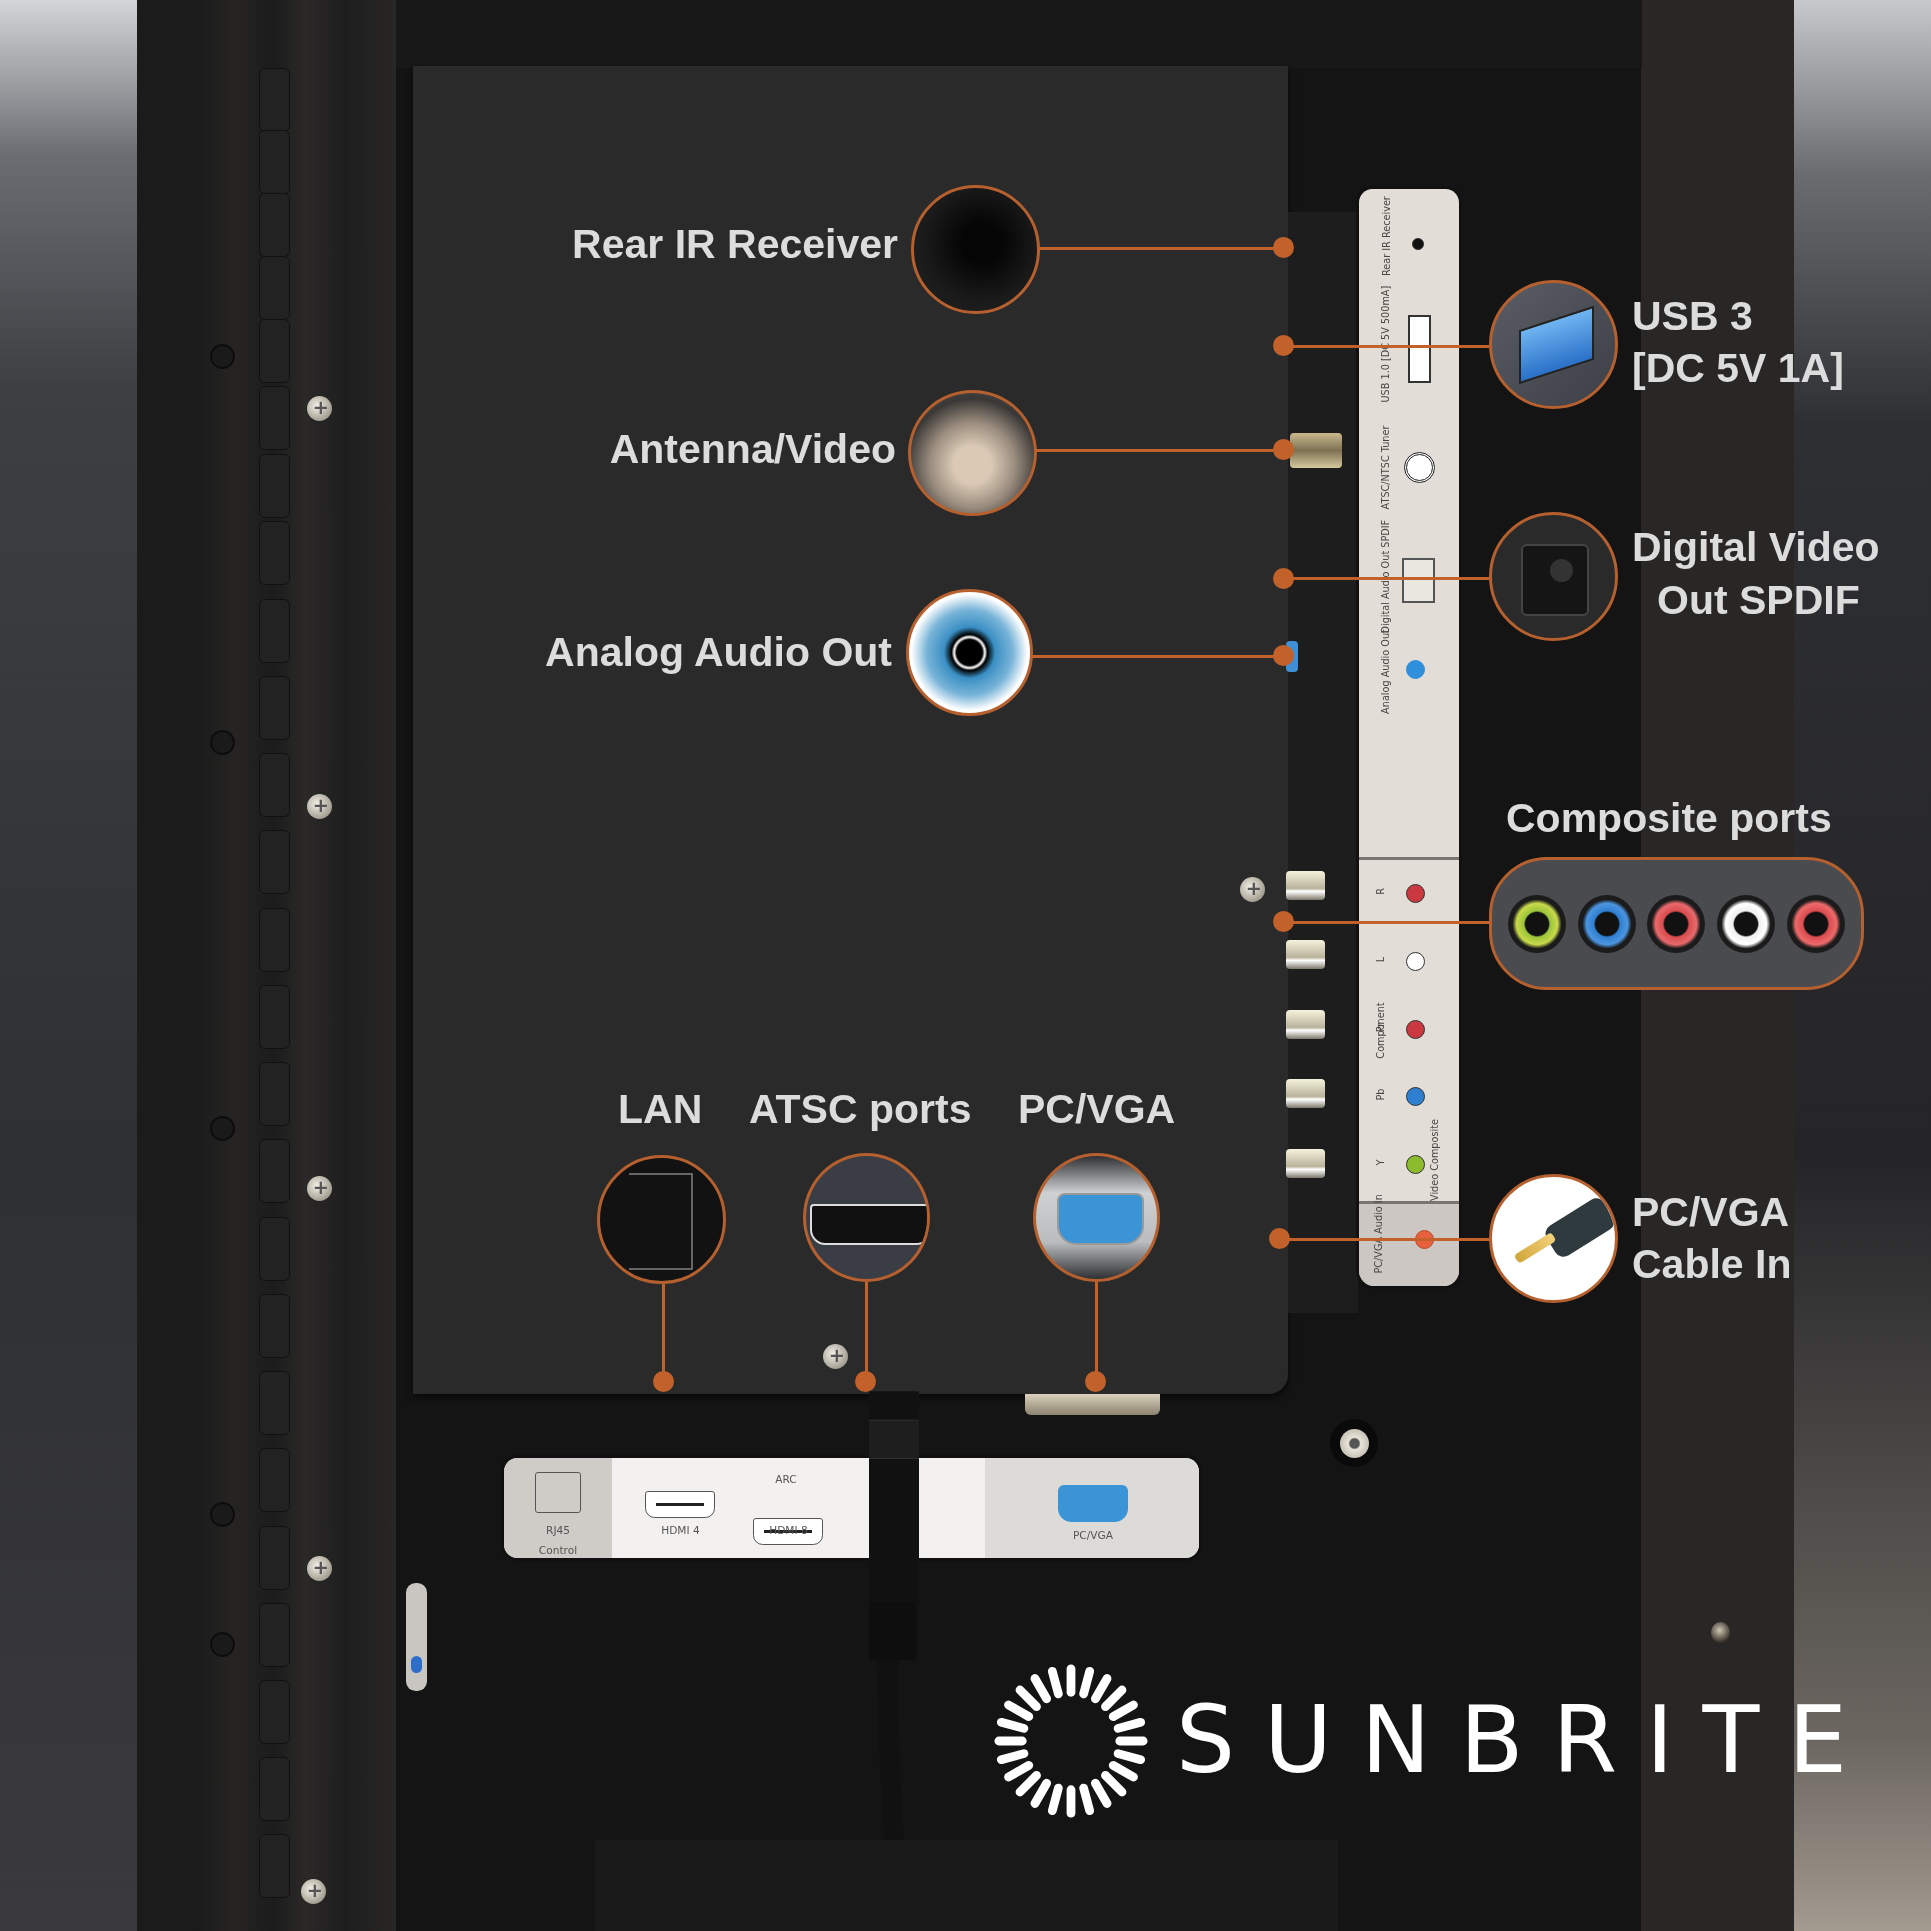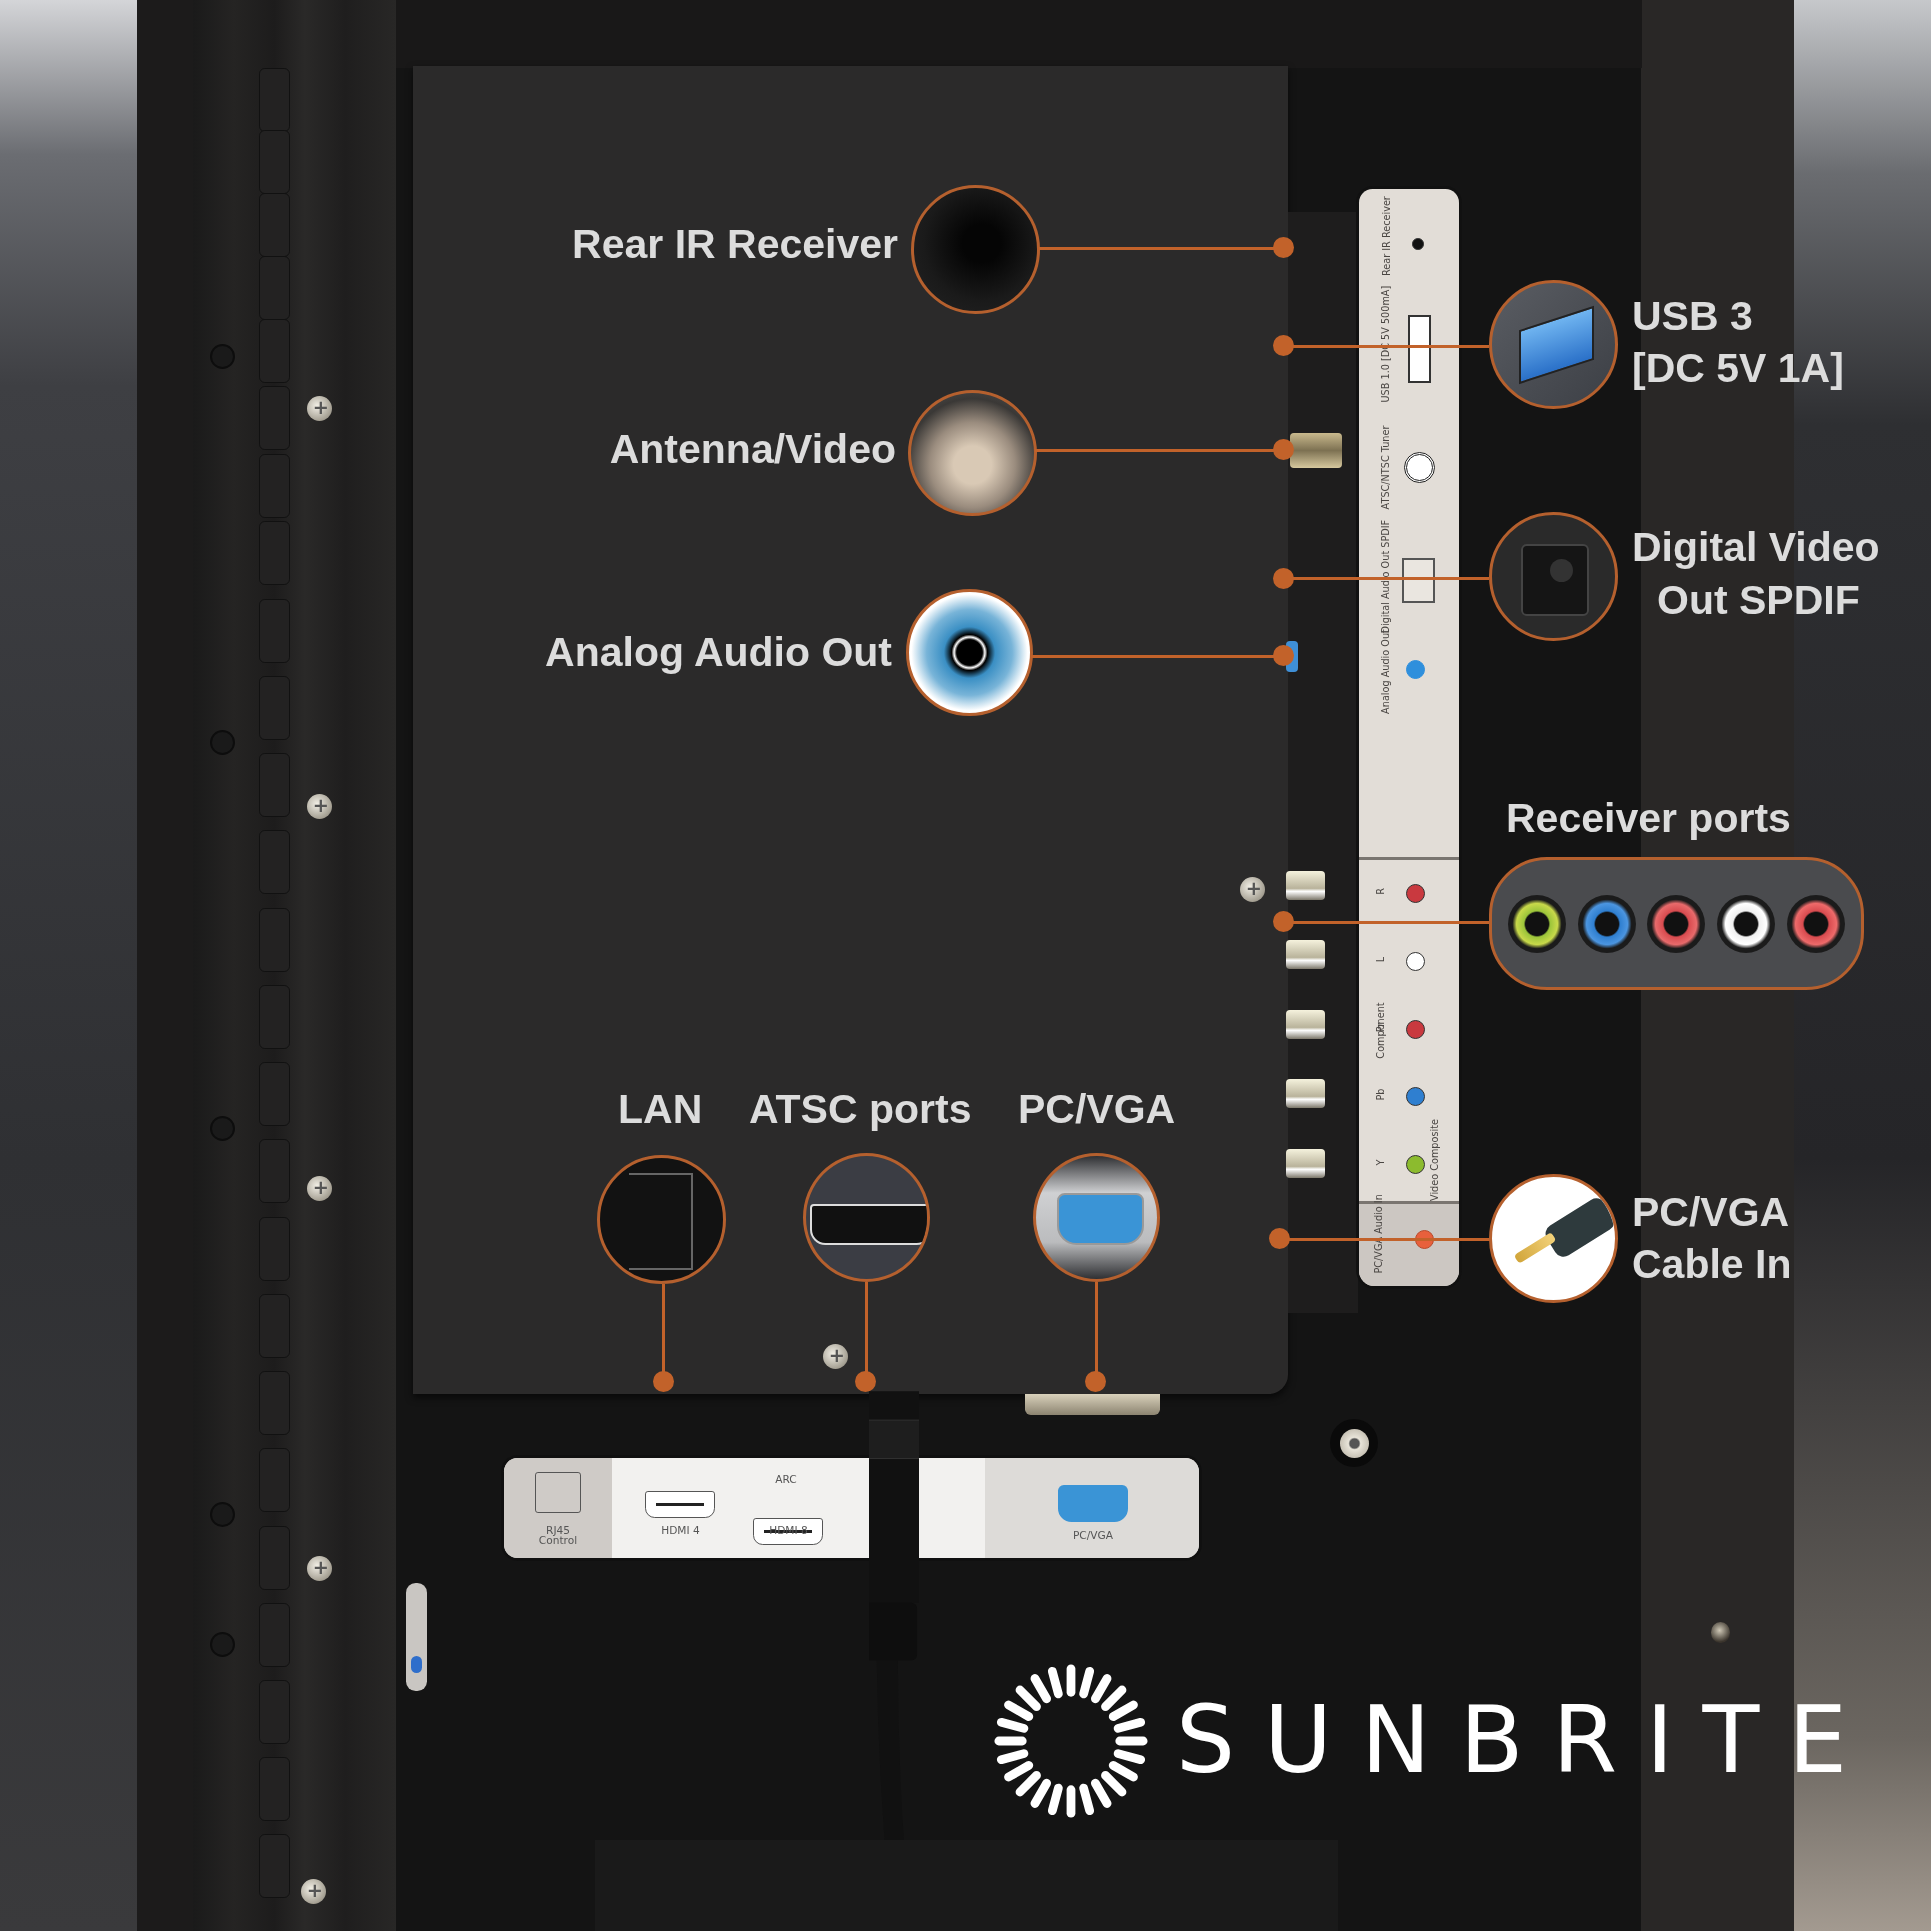--- a/index.html
+++ b/index.html
@@ -167,21 +167,21 @@
 <div class="abs label" style="left:1632px;top:290px">USB 3</div>
 <div class="abs label" style="left:1632px;top:342px">[DC 5V 1A]</div>
 
 <div class="abs bubble" style="left:1489px;top:512px;width:129px;height:129px;background:#2a2a2a">
   <div style="position:absolute;left:29px;top:29px;width:64px;height:68px;background:#151515;border:2.9px solid #444;border-radius:5.8px"></div>
   <div style="position:absolute;left:58px;top:44px;width:23px;height:23px;border-radius:50%;background:#333"></div>
 </div>
 <div class="abs label" style="left:1632px;top:521px">Digital Video</div>
 <div class="abs label" style="left:1657px;top:574px">Out SPDIF</div>
 
-<div class="abs label" style="left:1506px;top:792px">Receiver ports</div>
+<div class="abs label" style="left:1506px;top:792px">Composite ports</div>
 <div class="abs cl-dot" style="left:1273px;top:911px"></div>
 <div class="abs cl-line" style="left:1284px;top:921px;width:209px"></div>
 <div class="abs" style="left:1489px;top:857px;width:375px;height:133px;border:3.9px solid #b5602e;border-radius:58px;background:#4a4b4e;box-sizing:border-box;display:flex;align-items:center;justify-content:space-around;padding:0 9.7px">
   <div style="width:58px;height:58px;border-radius:50%;background:radial-gradient(circle,#111 28%,#9bc43a 32%,#c8d94a 50%,#1b1b1b 60%)"></div>
   <div style="width:58px;height:58px;border-radius:50%;background:radial-gradient(circle,#111 28%,#2f7fd0 32%,#4b95e0 50%,#1b1b1b 60%)"></div>
   <div style="width:58px;height:58px;border-radius:50%;background:radial-gradient(circle,#111 28%,#d84b4f 32%,#e86a6b 50%,#1b1b1b 60%)"></div>
   <div style="width:58px;height:58px;border-radius:50%;background:radial-gradient(circle,#111 28%,#f0f0f0 32%,#ffffff 50%,#1b1b1b 60%)"></div>
   <div style="width:58px;height:58px;border-radius:50%;background:radial-gradient(circle,#111 28%,#d84b4f 32%,#ee6a6a 50%,#1b1b1b 60%)"></div>
 </div>
 
@@ -216,21 +216,21 @@
 </div>
 <div class="abs cl-vline" style="left:1095px;top:1282px;height:97px"></div>
 <div class="abs cl-dot" style="left:1085px;top:1371px"></div>
 
 <div class="abs" style="left:1025px;top:1394px;width:135px;height:21px;background:linear-gradient(180deg,#d9d1bb,#8c8471);border-radius:0 0 5.8px 5.8px"></div>
 
 <div class="abs bstrip">
   <div class="bstrip-sec" style="left:0;width:108px;background:#cfcbc7;border-radius:13.5px 0 0 13.5px;border-right:1.9px solid #888">
     <div style="position:absolute;left:31px;top:13.5px;width:44px;height:39px;border:1.9px solid #555;border-radius:2.9px"></div>
     <div class="bstrip-text" style="position:absolute;left:0;width:108px;top:66px">RJ45</div>
-    <div class="bstrip-text" style="position:absolute;left:0;width:108px;top:76px">Control</div>
+    <div class="bstrip-text" style="position:absolute;left:0;width:108px;top:86px">Control</div>
   </div>
   <div class="bstrip-sec" style="left:108px;width:373px;background:#f2f1ef;border-right:1.9px solid #999">
     <div class="abs hdmi-shape" style="left:33px;top:33px"></div>
     <div class="bstrip-text abs" style="left:33px;top:66px;width:71px">HDMI 4</div>
     <div class="bstrip-text abs" style="left:145px;top:15.4px;width:58px">ARC</div>
     <div class="abs hdmi-shape" style="left:141px;top:33px"></div>
     <div class="bstrip-text abs" style="left:141px;top:66px;width:71px">HDMI 8</div>
     <div class="bstrip-text abs" style="left:280px;top:66px;width:29px">1</div>
   </div>
   <div class="bstrip-sec" style="left:481px;width:214px;background:#dddbd8;border-radius:0 13.5px 13.5px 0">

